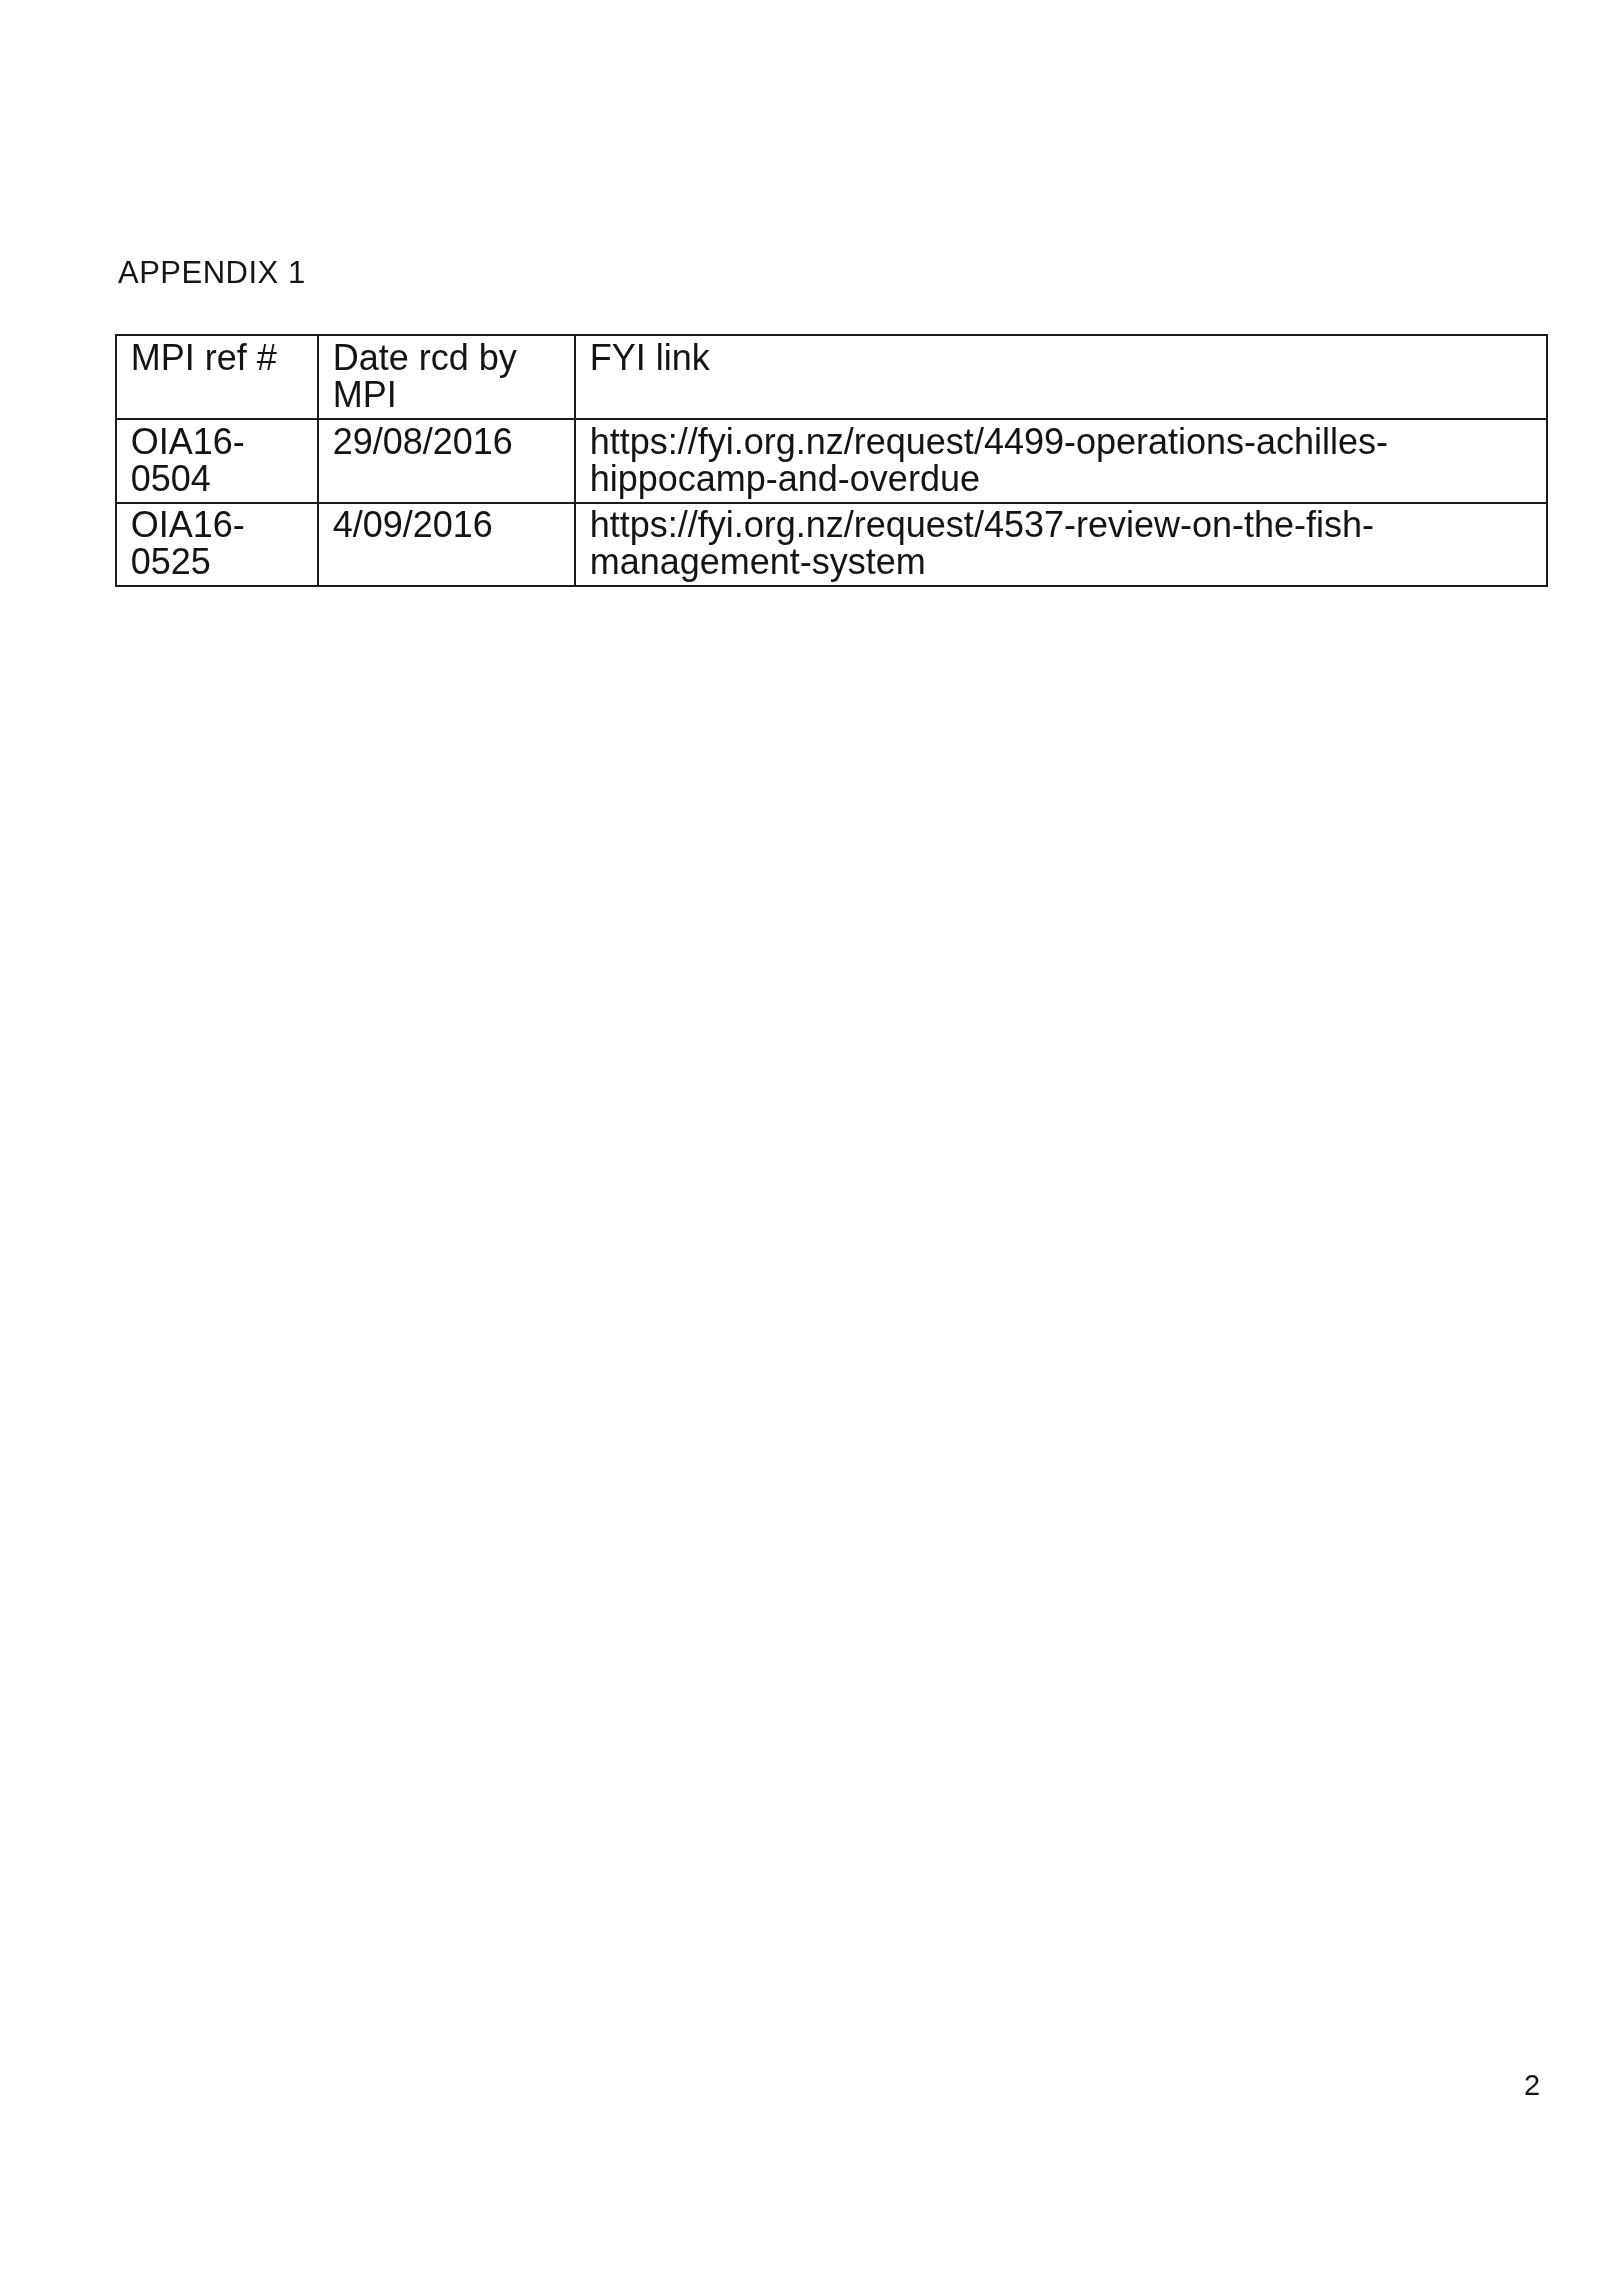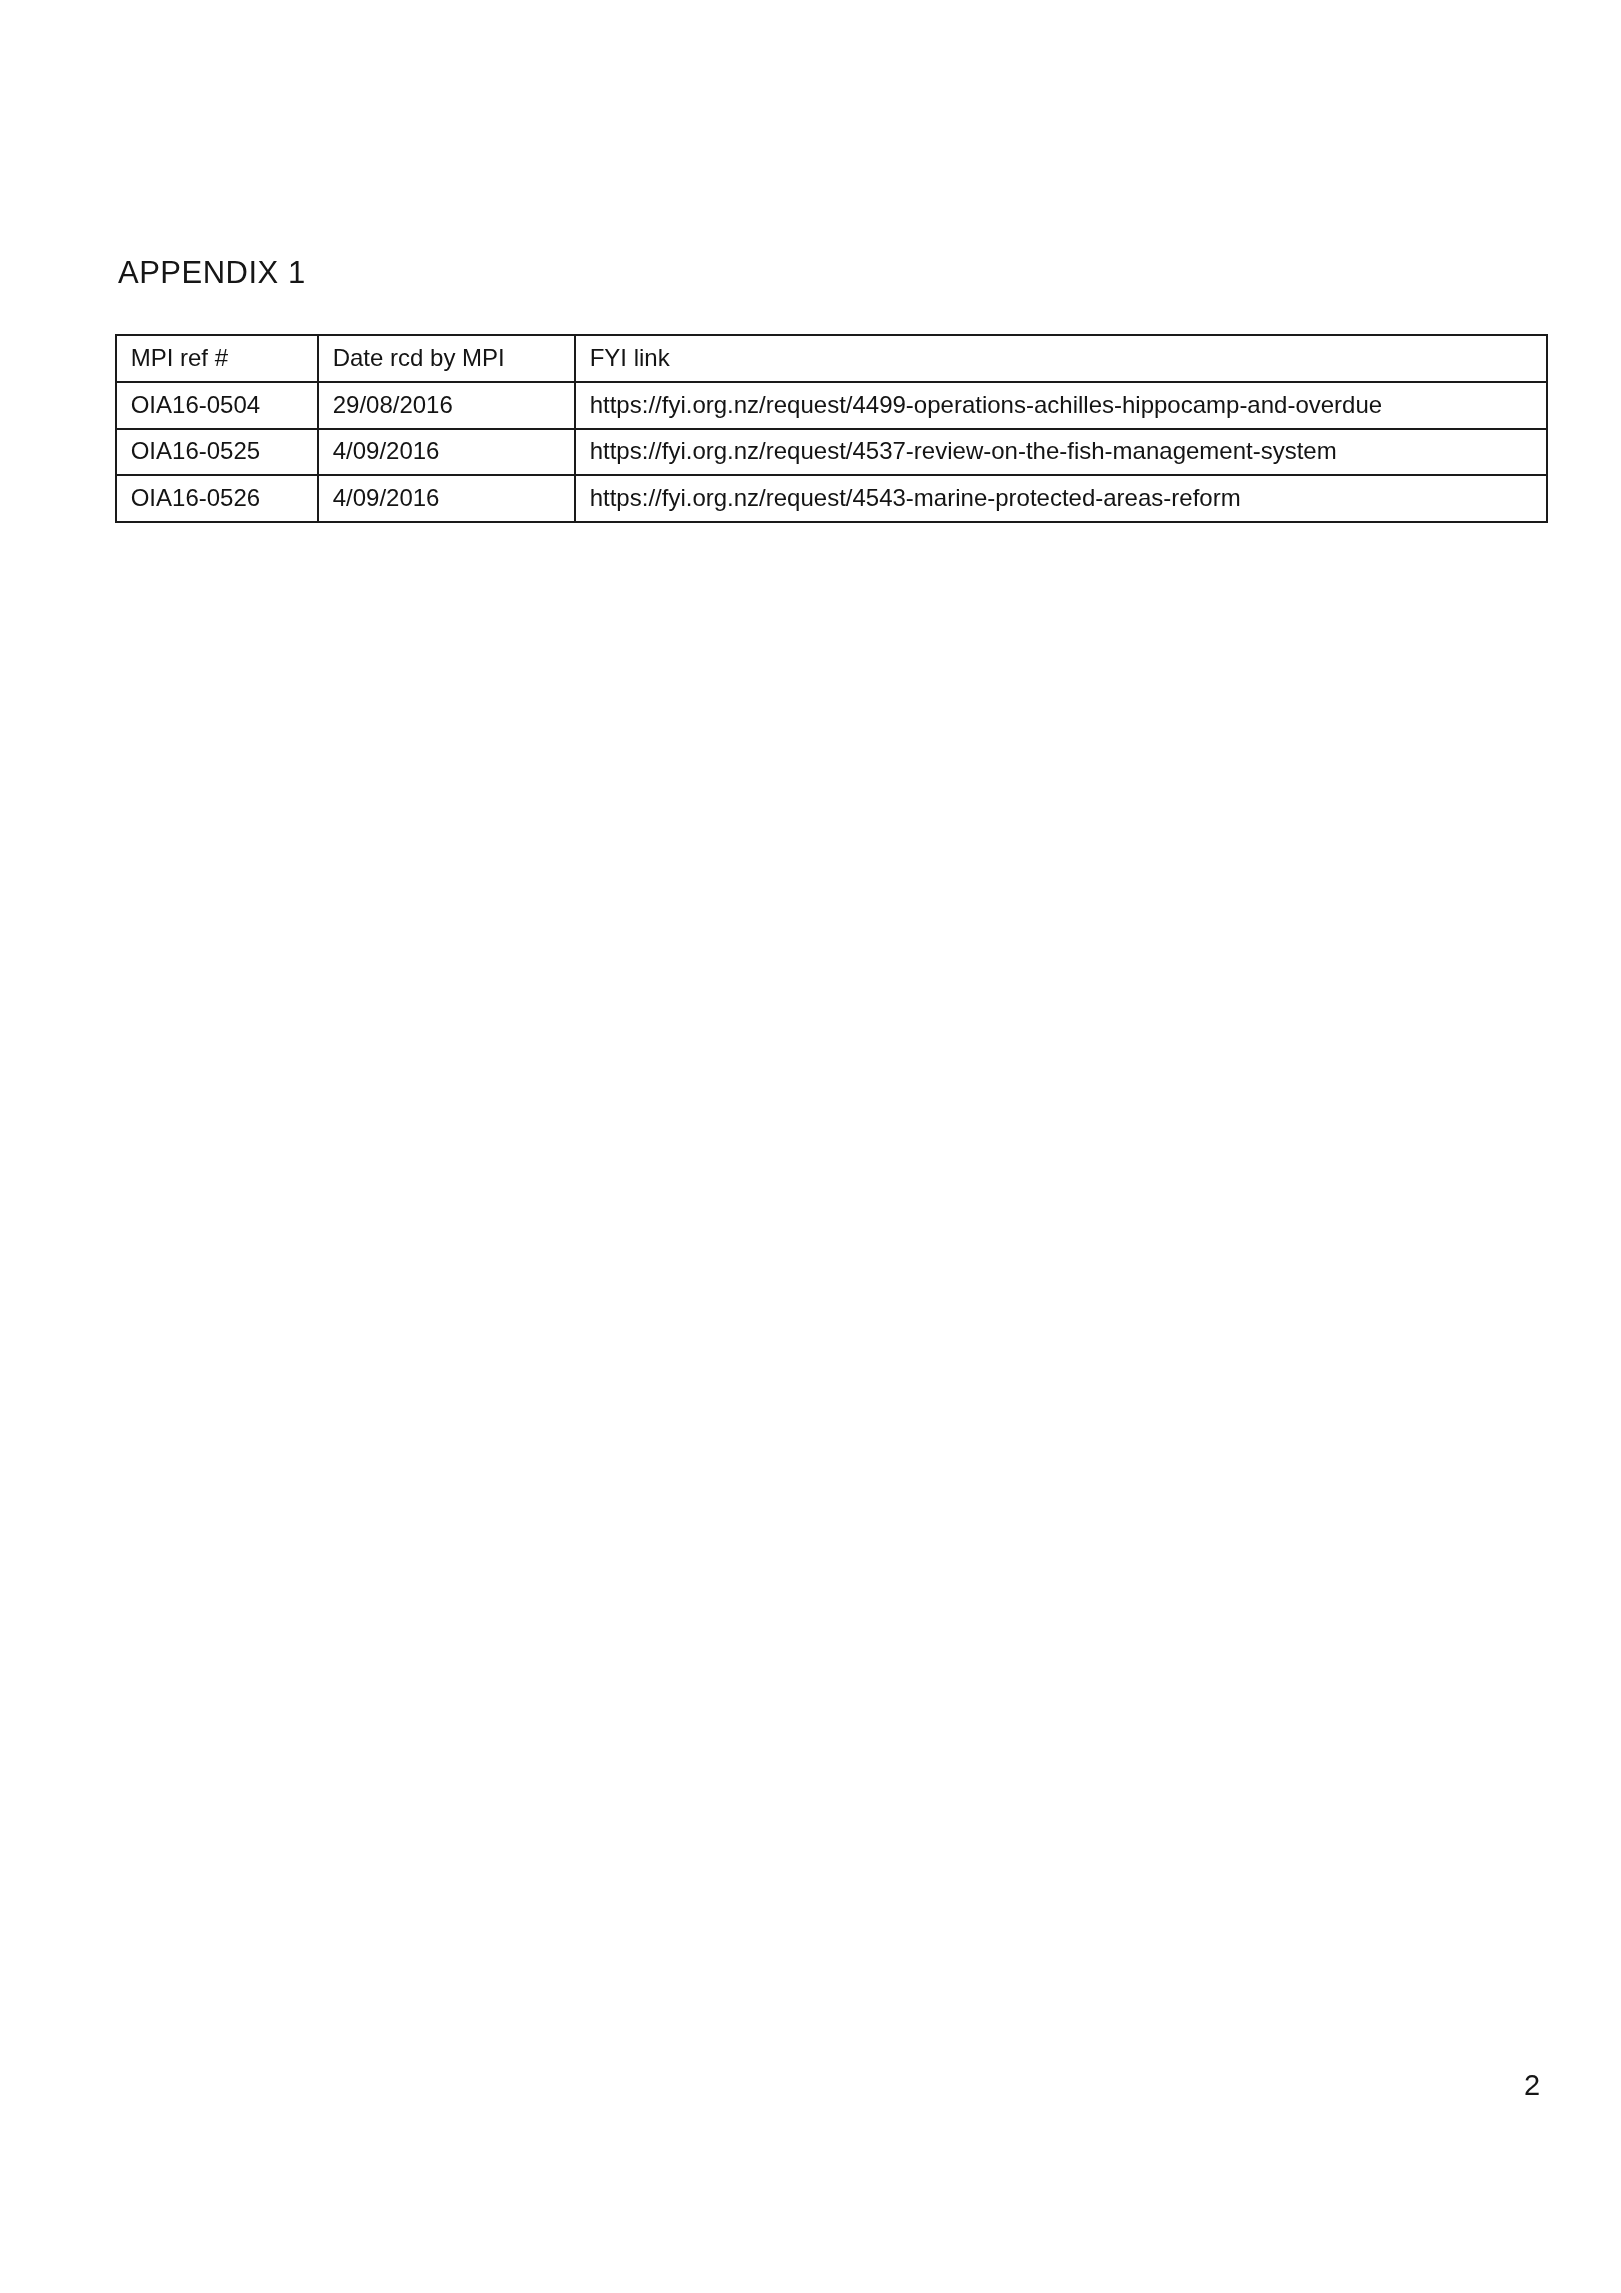--- a/index.html
+++ b/index.html
@@ -26,21 +26,21 @@
     letter-spacing: 0.5px;
     color: #161616;
   }
   table.appendix-table {
     position: absolute;
     left: 83px;
     top: 302px;
     width: 1433px;
     border-collapse: collapse;
     table-layout: fixed;
-    font-size: 24px;
+    font-size: 36px;
     line-height: 37px;
     color: #141414;
   }
   table.appendix-table th,
   table.appendix-table td {
     border: 2px solid #1a1a1a;
     padding: 2.9px 13.7px 4.9px 13.7px;
     text-align: left;
     vertical-align: top;
     font-weight: 400;
@@ -85,24 +85,19 @@
       <tr>
         <td>OIA16-0504</td>
         <td>29/08/2016</td>
         <td>https://fyi.org.nz/request/4499-operations-achilles-hippocamp-and-overdue</td>
       </tr>
       <tr>
         <td>OIA16-0525</td>
         <td>4/09/2016</td>
         <td>https://fyi.org.nz/request/4537-review-on-the-fish-management-system</td>
       </tr>
-      <tr>
-        <td>OIA16-0526</td>
-        <td>4/09/2016</td>
-        <td>https://fyi.org.nz/request/4543-marine-protected-areas-reform</td>
-      </tr>
     </tbody>
   </table>
 
   <div class="page-number">2</div>
 
 </div>
 
 
 </body></html>

